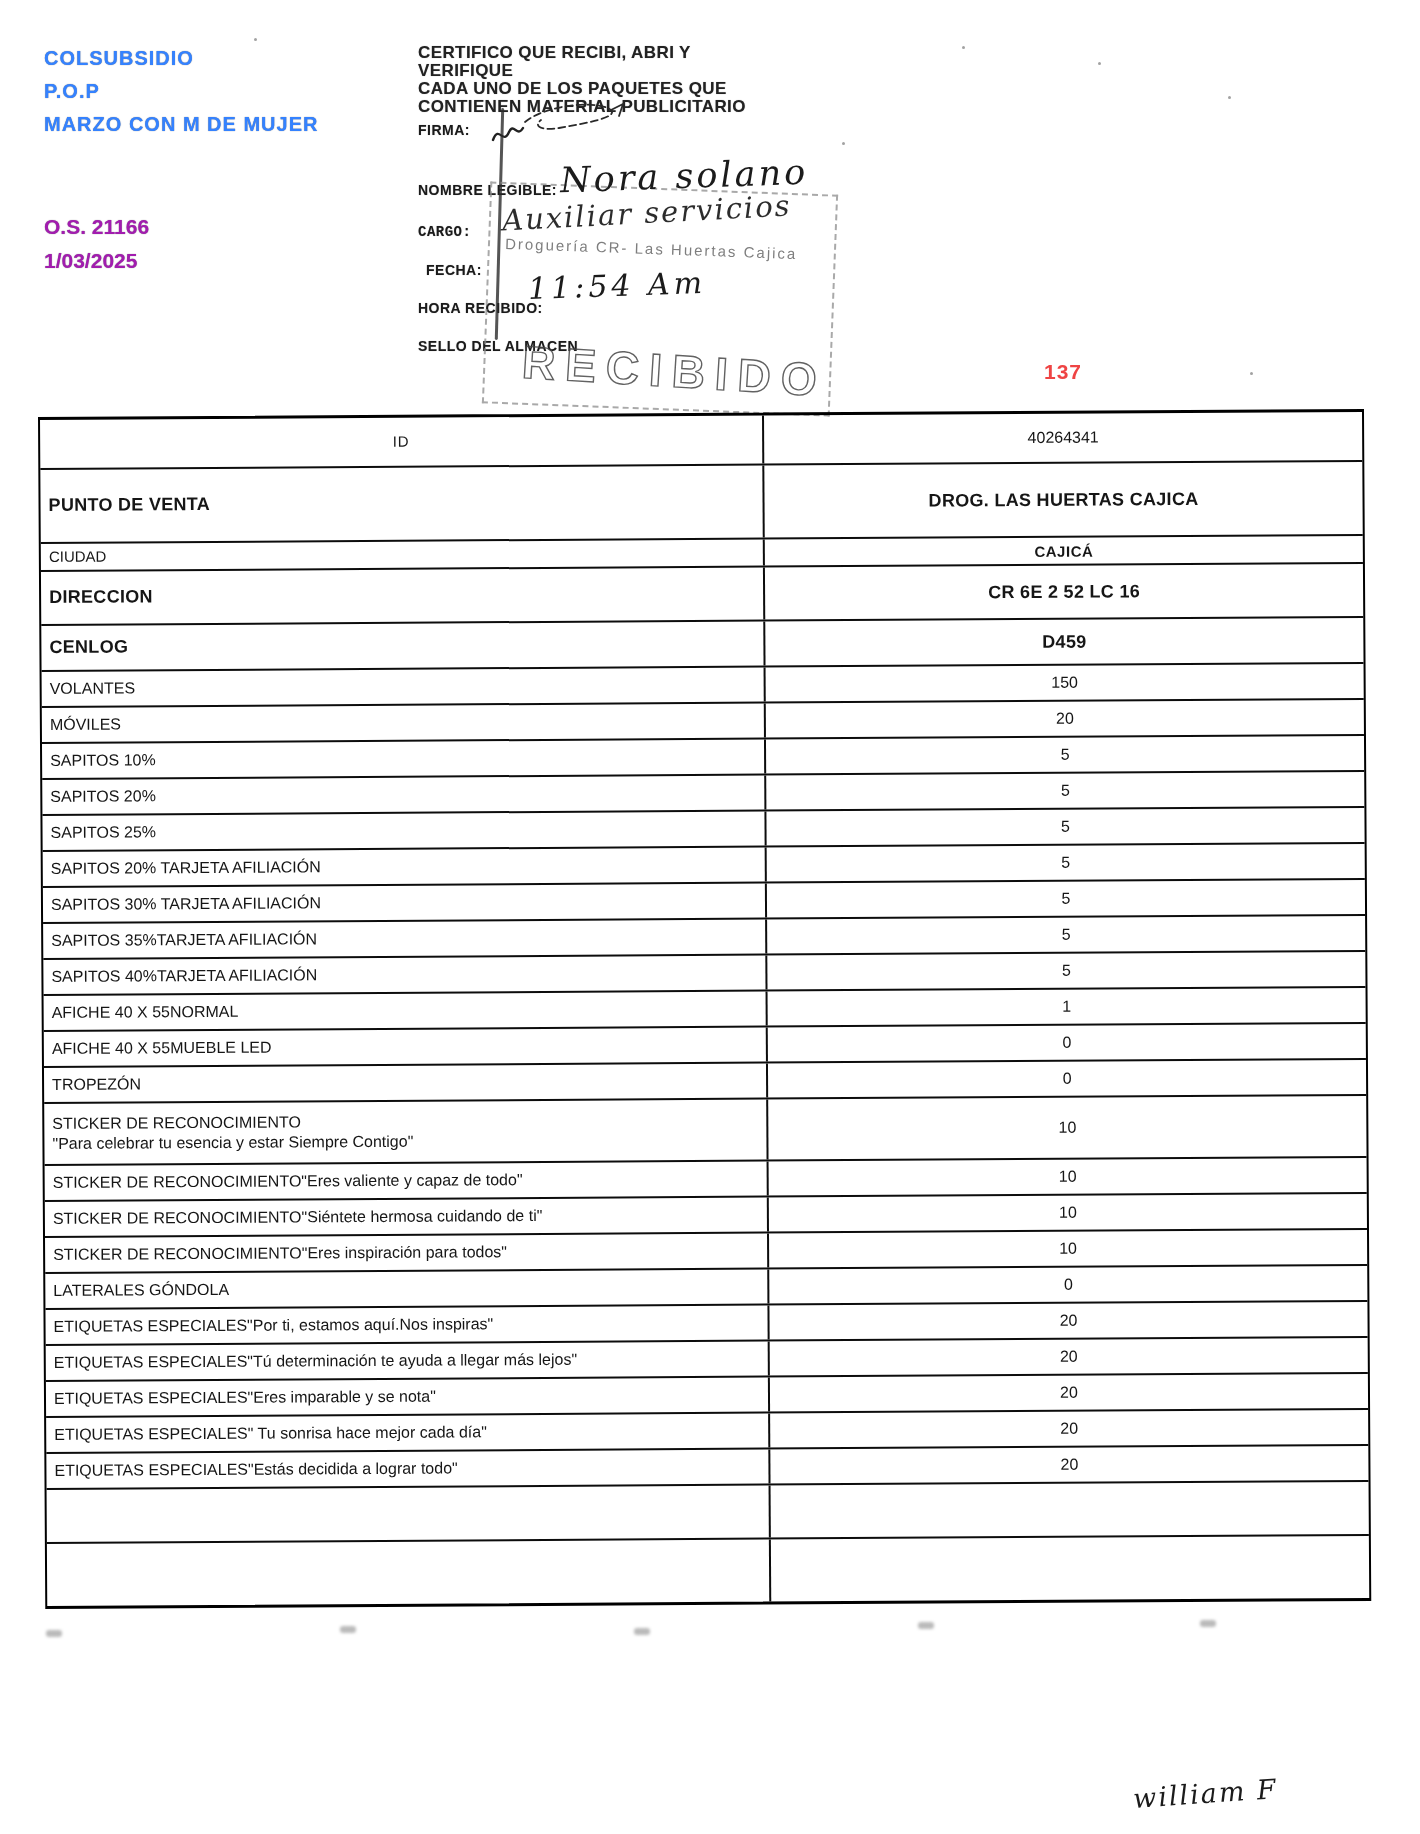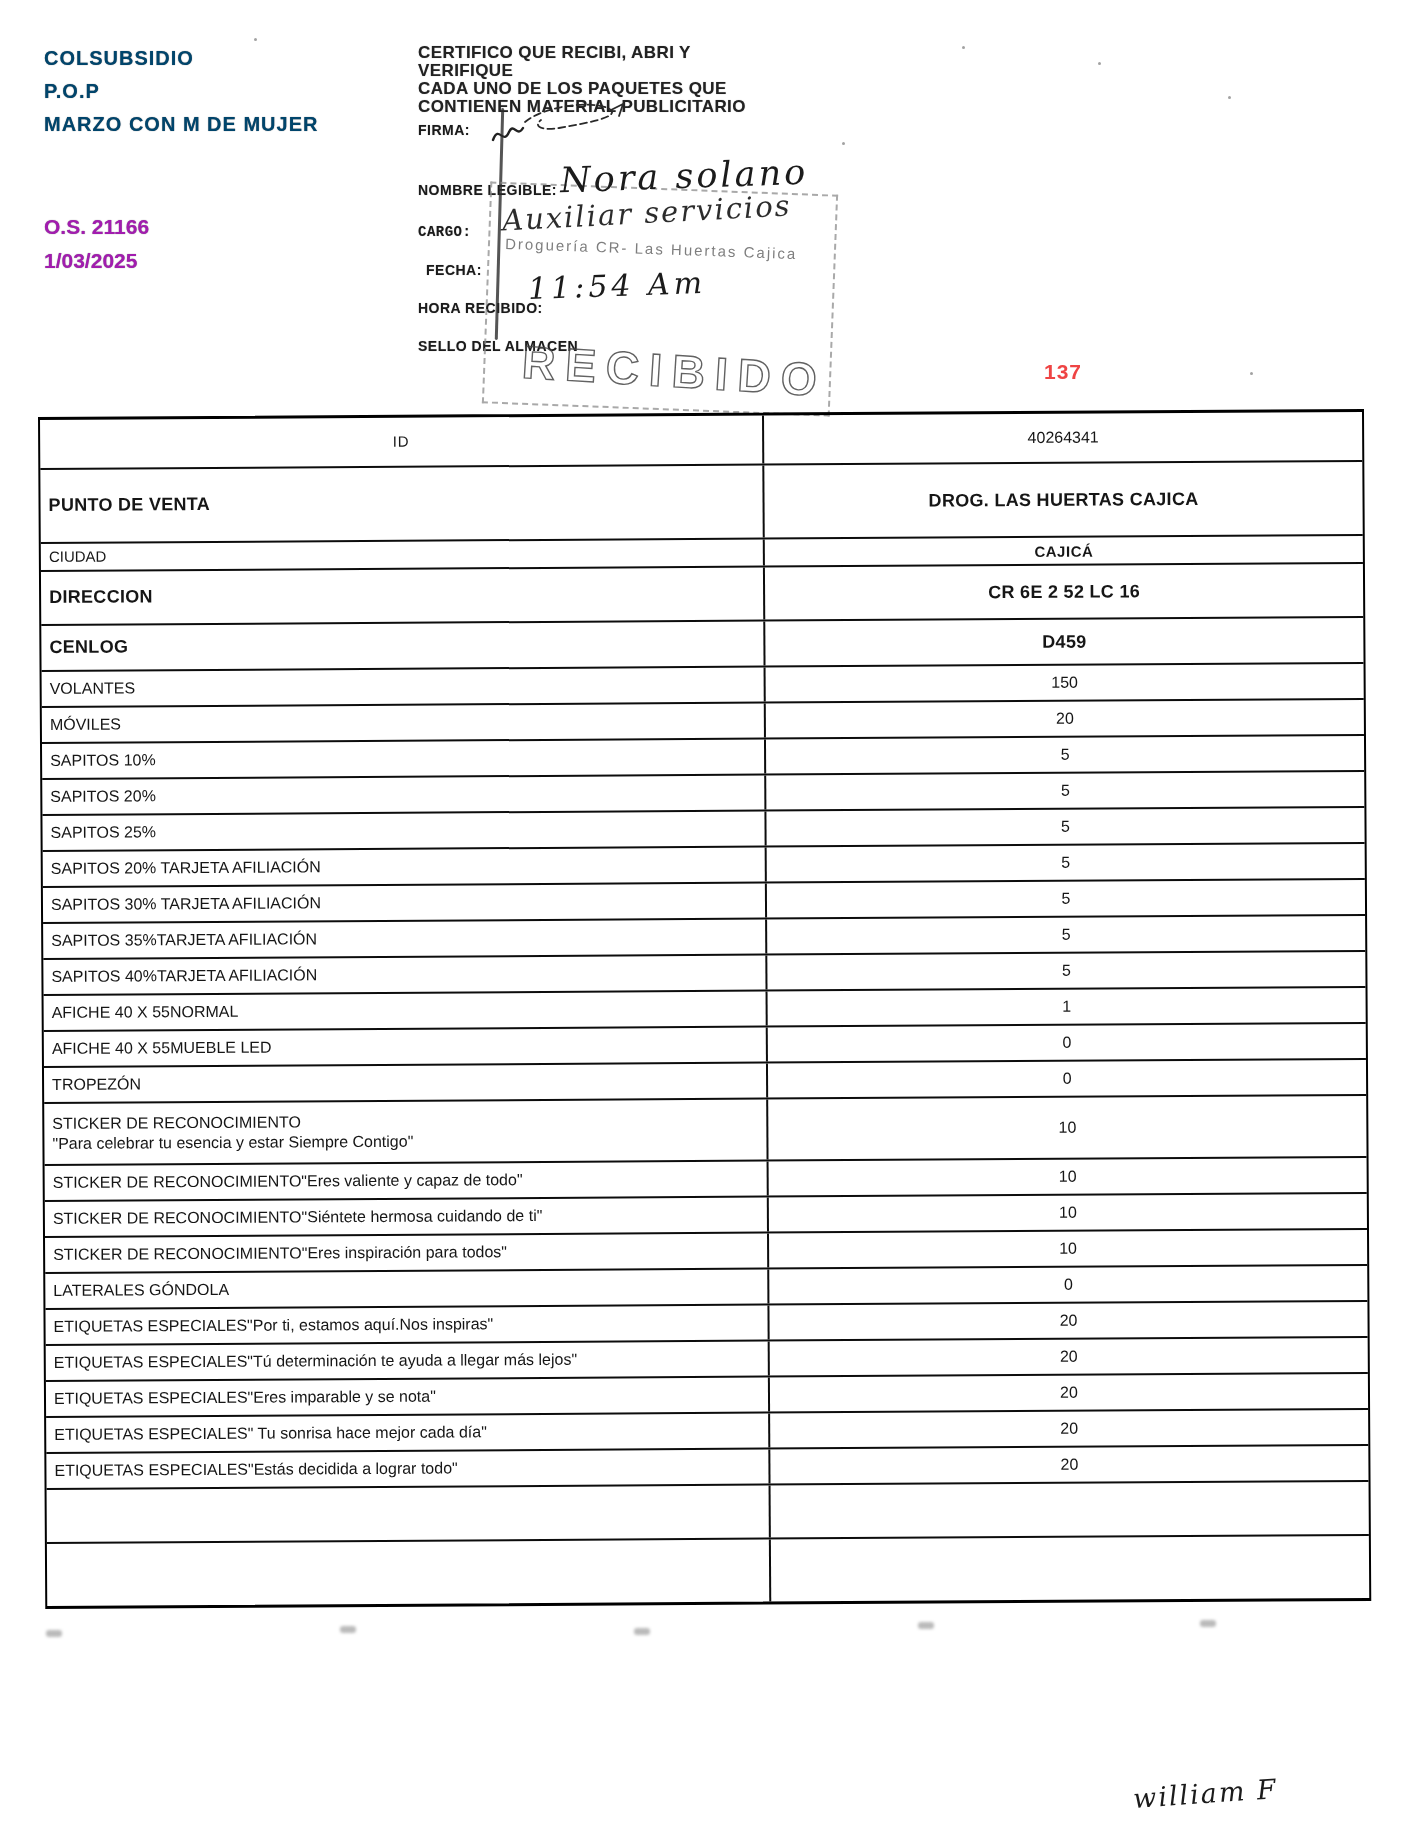--- a/index.html
+++ b/index.html
@@ -4,21 +4,21 @@
 <style>
   html,body{margin:0;padding:0;background:#ffffff;}
   body{
     width:1420px;height:1834px;position:relative;overflow:hidden;
     font-family:"Liberation Sans", sans-serif;color:#141414;
     -webkit-font-smoothing:none;
   }
   .abs{position:absolute;}
   
   .letterhead{left:44px;top:42px;line-height:33px;font-size:20px;font-weight:bold;
-    letter-spacing:1px;color:#0c4a6e;text-shadow:0 0 1px rgba(0,0,0,.55);filter:contrast(1.1);}
+    letter-spacing:1px;color:#3b82f6;text-shadow:0 0 1px rgba(0,0,0,.55);filter:contrast(1.1);}
   .osblock{left:44px;top:210px;line-height:34px;font-size:21px;font-weight:bold;color:#a21caf;
     text-shadow:0 0 1px rgba(0,0,0,.5);}
   
   .cert-statement{left:418px;top:44px;font-size:17px;line-height:18px;letter-spacing:.4px;
     font-weight:bold;color:#222;white-space:pre-line;text-shadow:0 0 1px rgba(0,0,0,.35);}
   .cert-label{font-size:14px;font-weight:bold;letter-spacing:.5px;color:#1a1a1a;
     text-shadow:0 0 1px rgba(0,0,0,.35);}
   
   .hand{font-family:"DejaVu Serif", serif;font-style:italic;color:#1b1b1b;white-space:nowrap;}
   .hand-nora{left:560px;top:156px;font-size:35px;transform:rotate(-2deg);letter-spacing:3px;}

